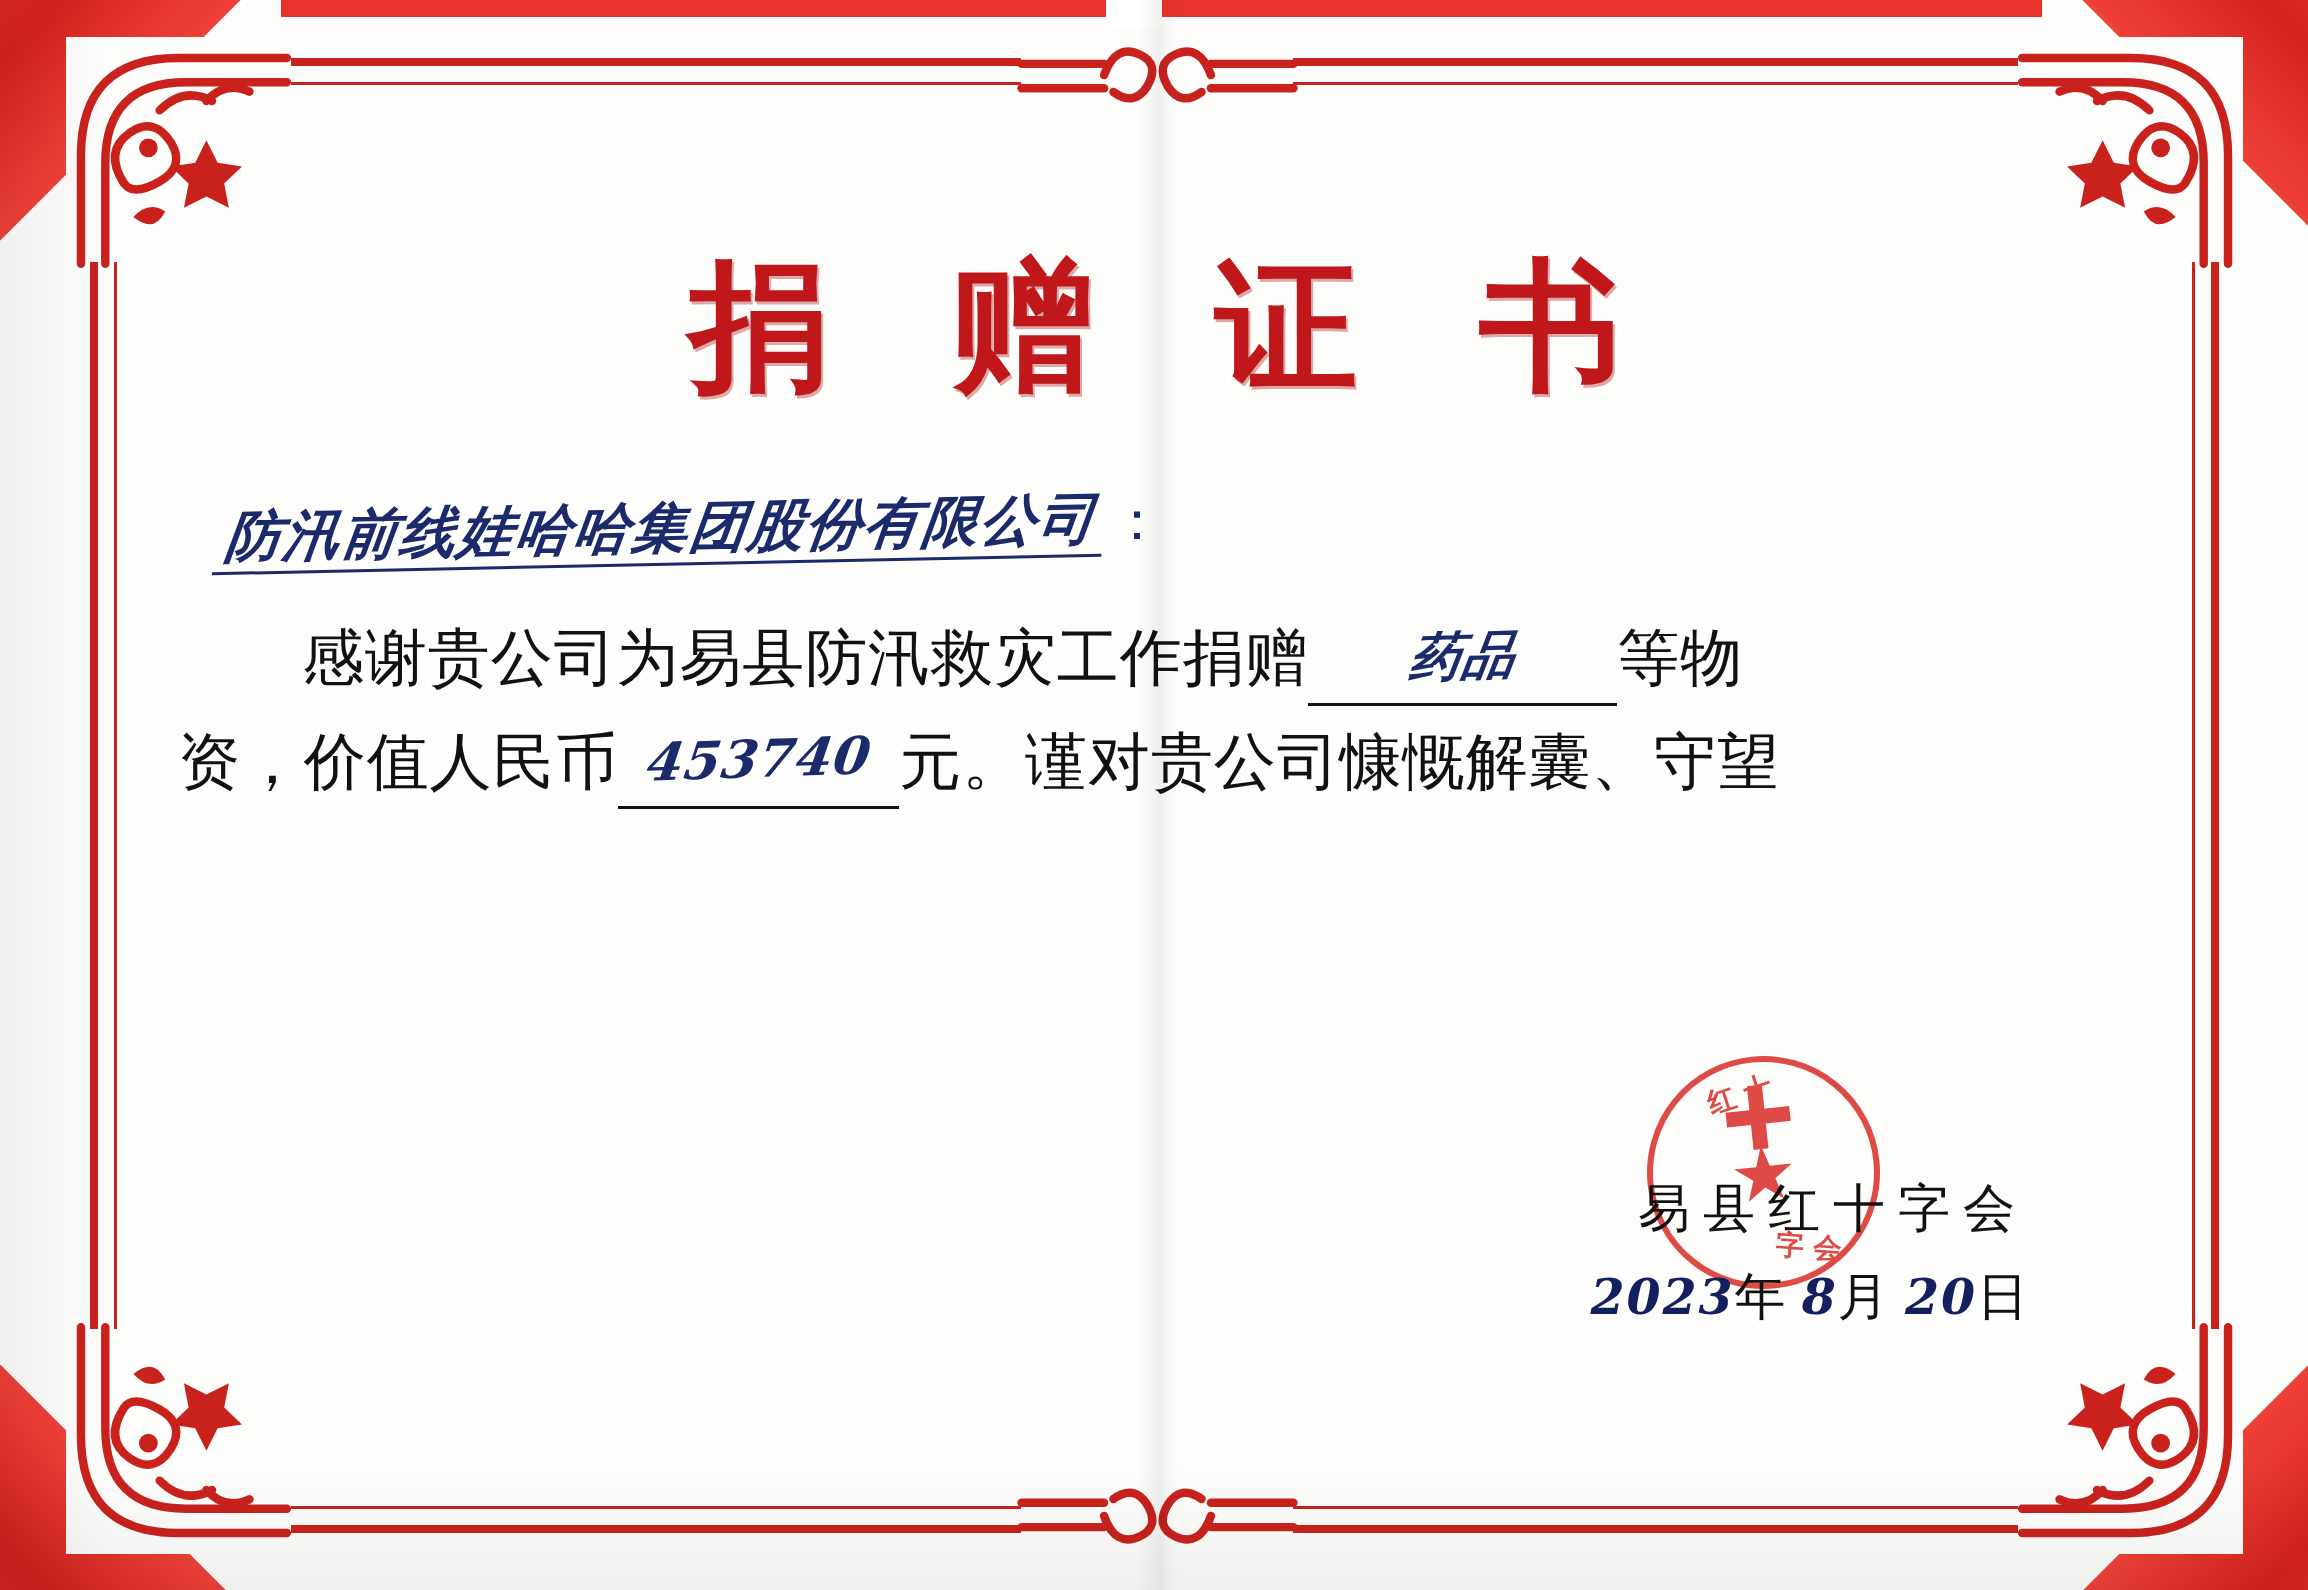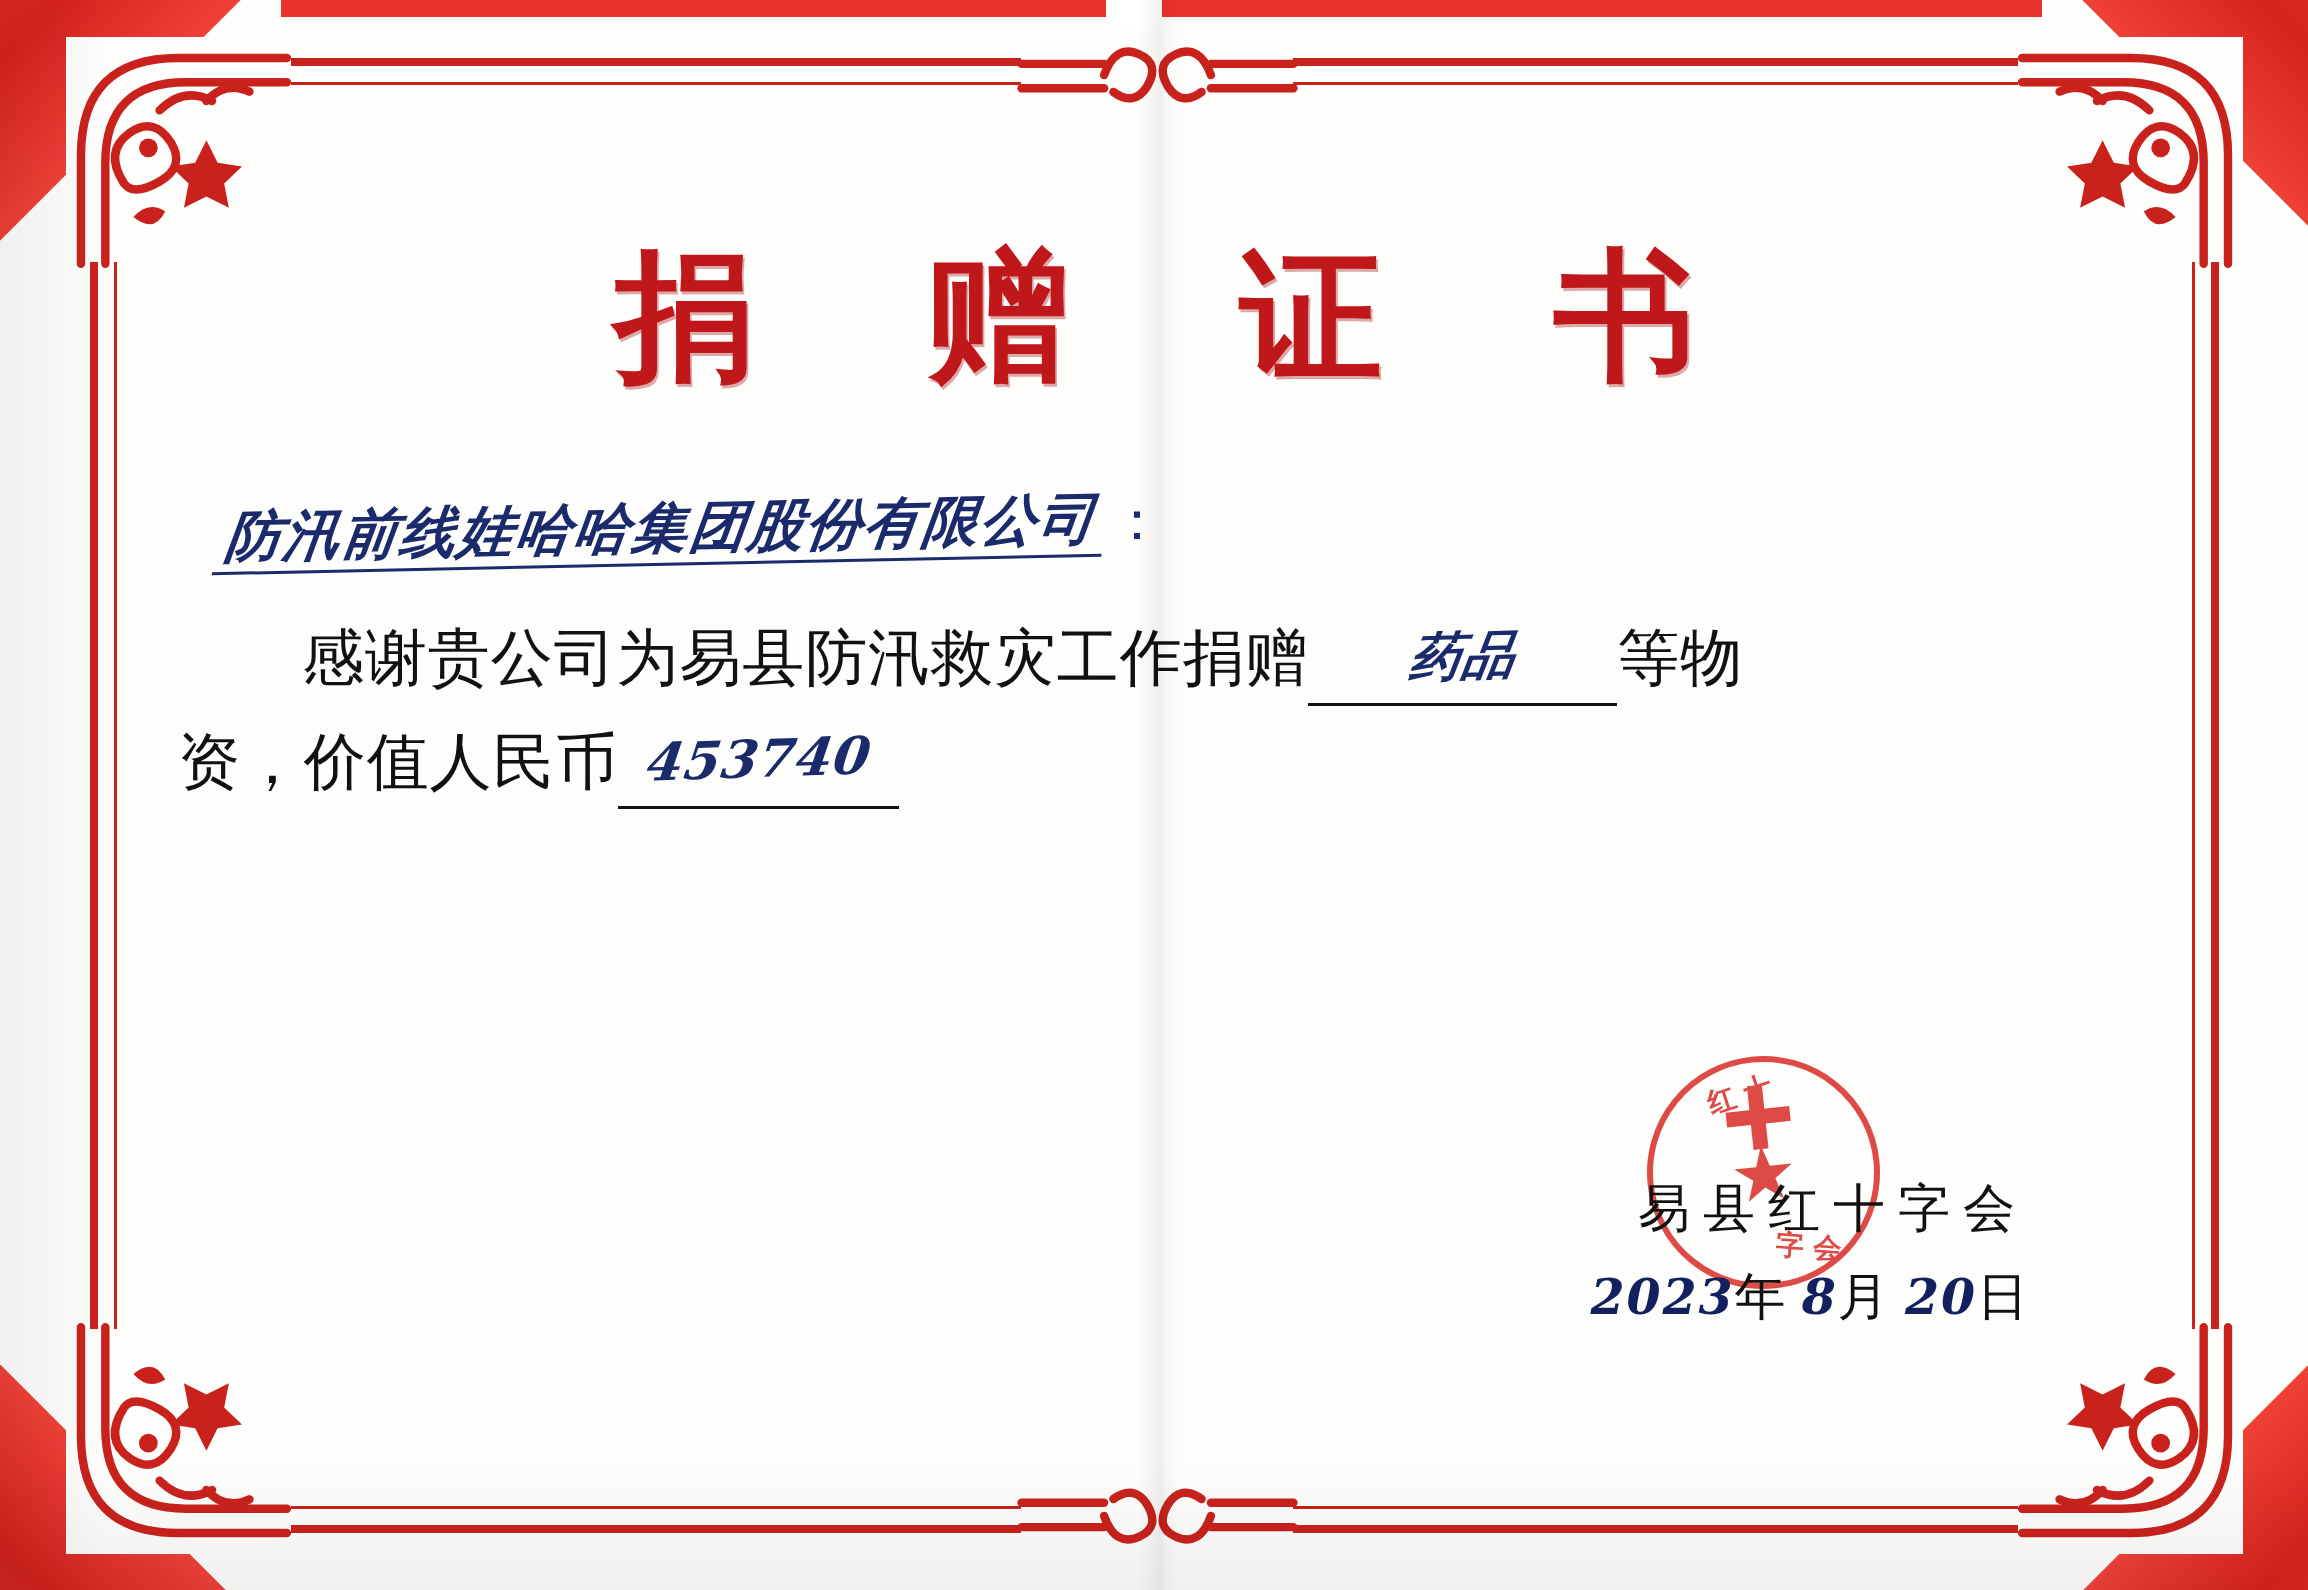--- a/index.html
+++ b/index.html
@@ -126,21 +126,21 @@
   
   .content {
     position: absolute;
     top: 141px; left: 178px; right: 178px; bottom: 141px;
   }
 
   #cert-title {
     margin-top: 112px;
     text-align: center;
     color: #c0171a;
-    font-family: Liberation Mono, monospace;
+    font-family: Liberation Serif, serif;
     font-weight: bold;
     font-size: 142px;
     letter-spacing: 43px;
     text-indent: 43px;
     line-height: 1.05;
     text-shadow: 1.9px 2.8px 0 rgba(160,12,14,0.35);
   }
 
   .addressee-row {
     margin-top: 73px;
@@ -398,20 +398,21 @@
         <span class="fill-blank blank-item">
           <span>药品</span>
         </span>
         <span>等物</span>
       </div>
       <div class="body-line">
         <span>资，价值人民币</span>
         <span class="fill-blank blank-amount">
           <span>453740</span>
         </span>
+        <span>元。谨对贵公司慷慨解囊、守望</span>
       </div>
     </div>
 
     <div id="official-seal">
       <div id="seal-cross-h"></div>
       <div id="seal-cross-v"></div>
       <div class="seal-star">★</div>
       <div class="seal-text">
         <span style="transform: translate(-52px,-92px) rotate(-12deg);">红 十</span>
         <span style="transform: translate(7.5px,54px) rotate(10deg);">字 会</span>

